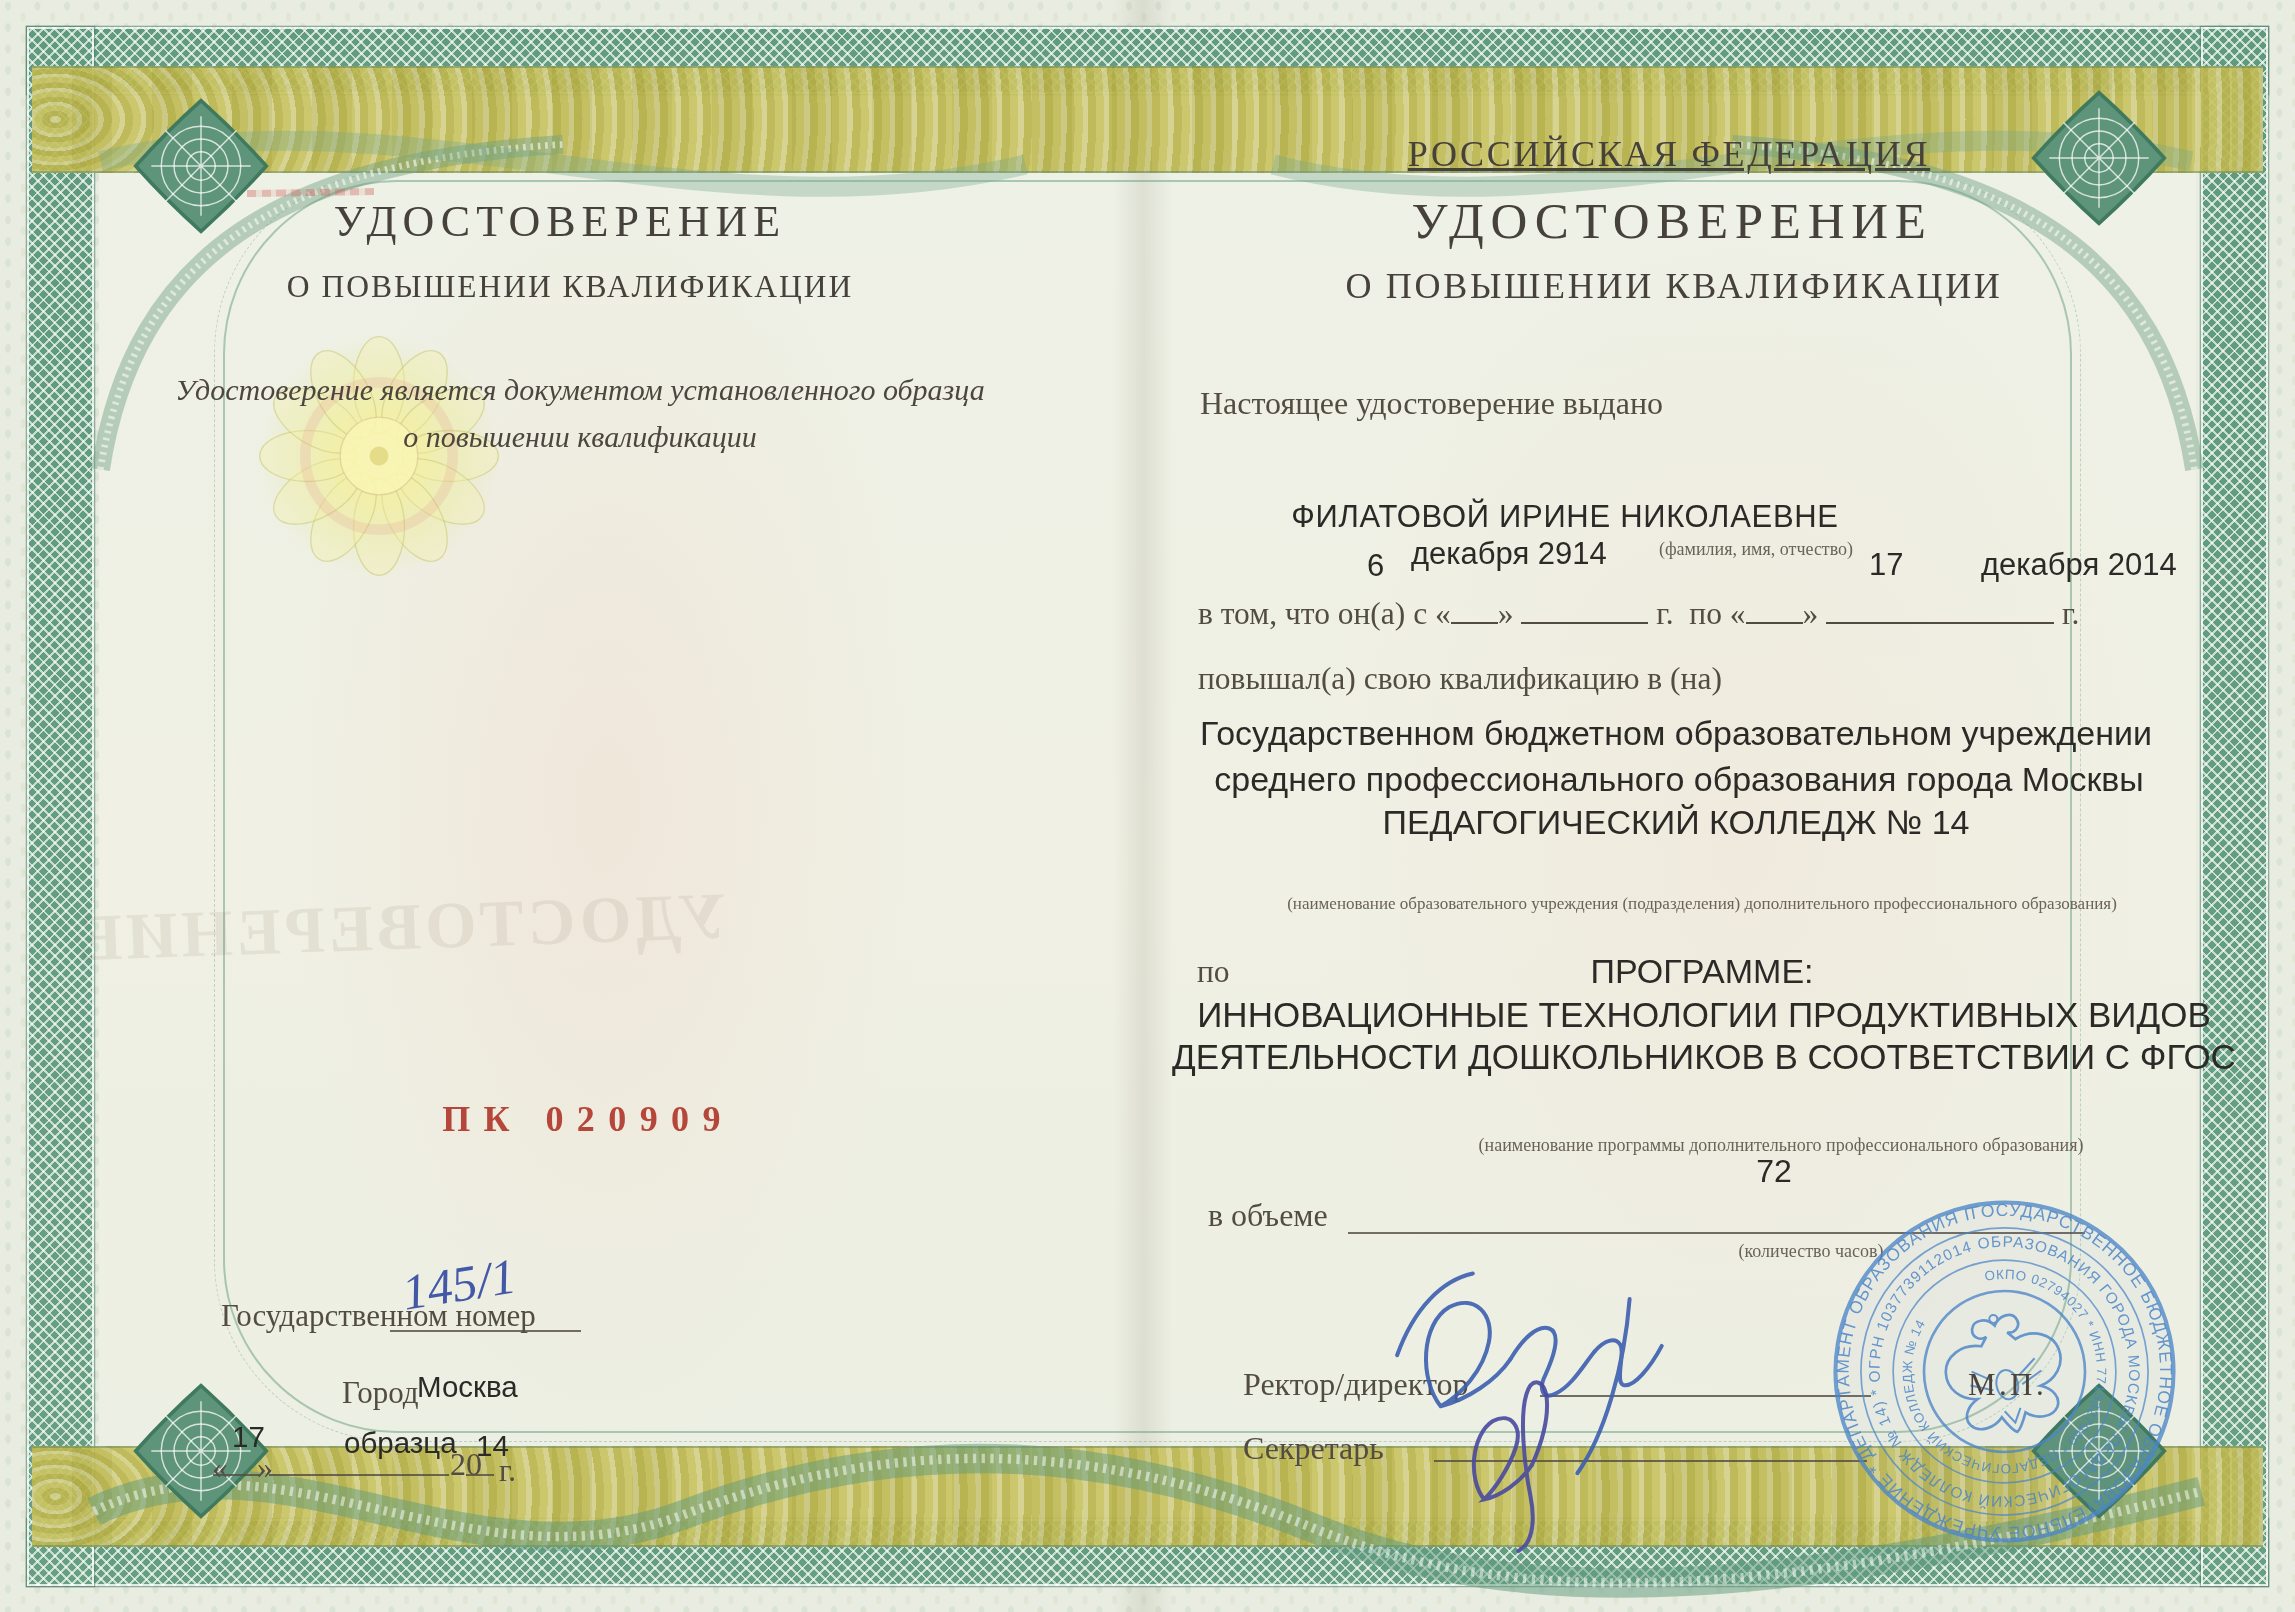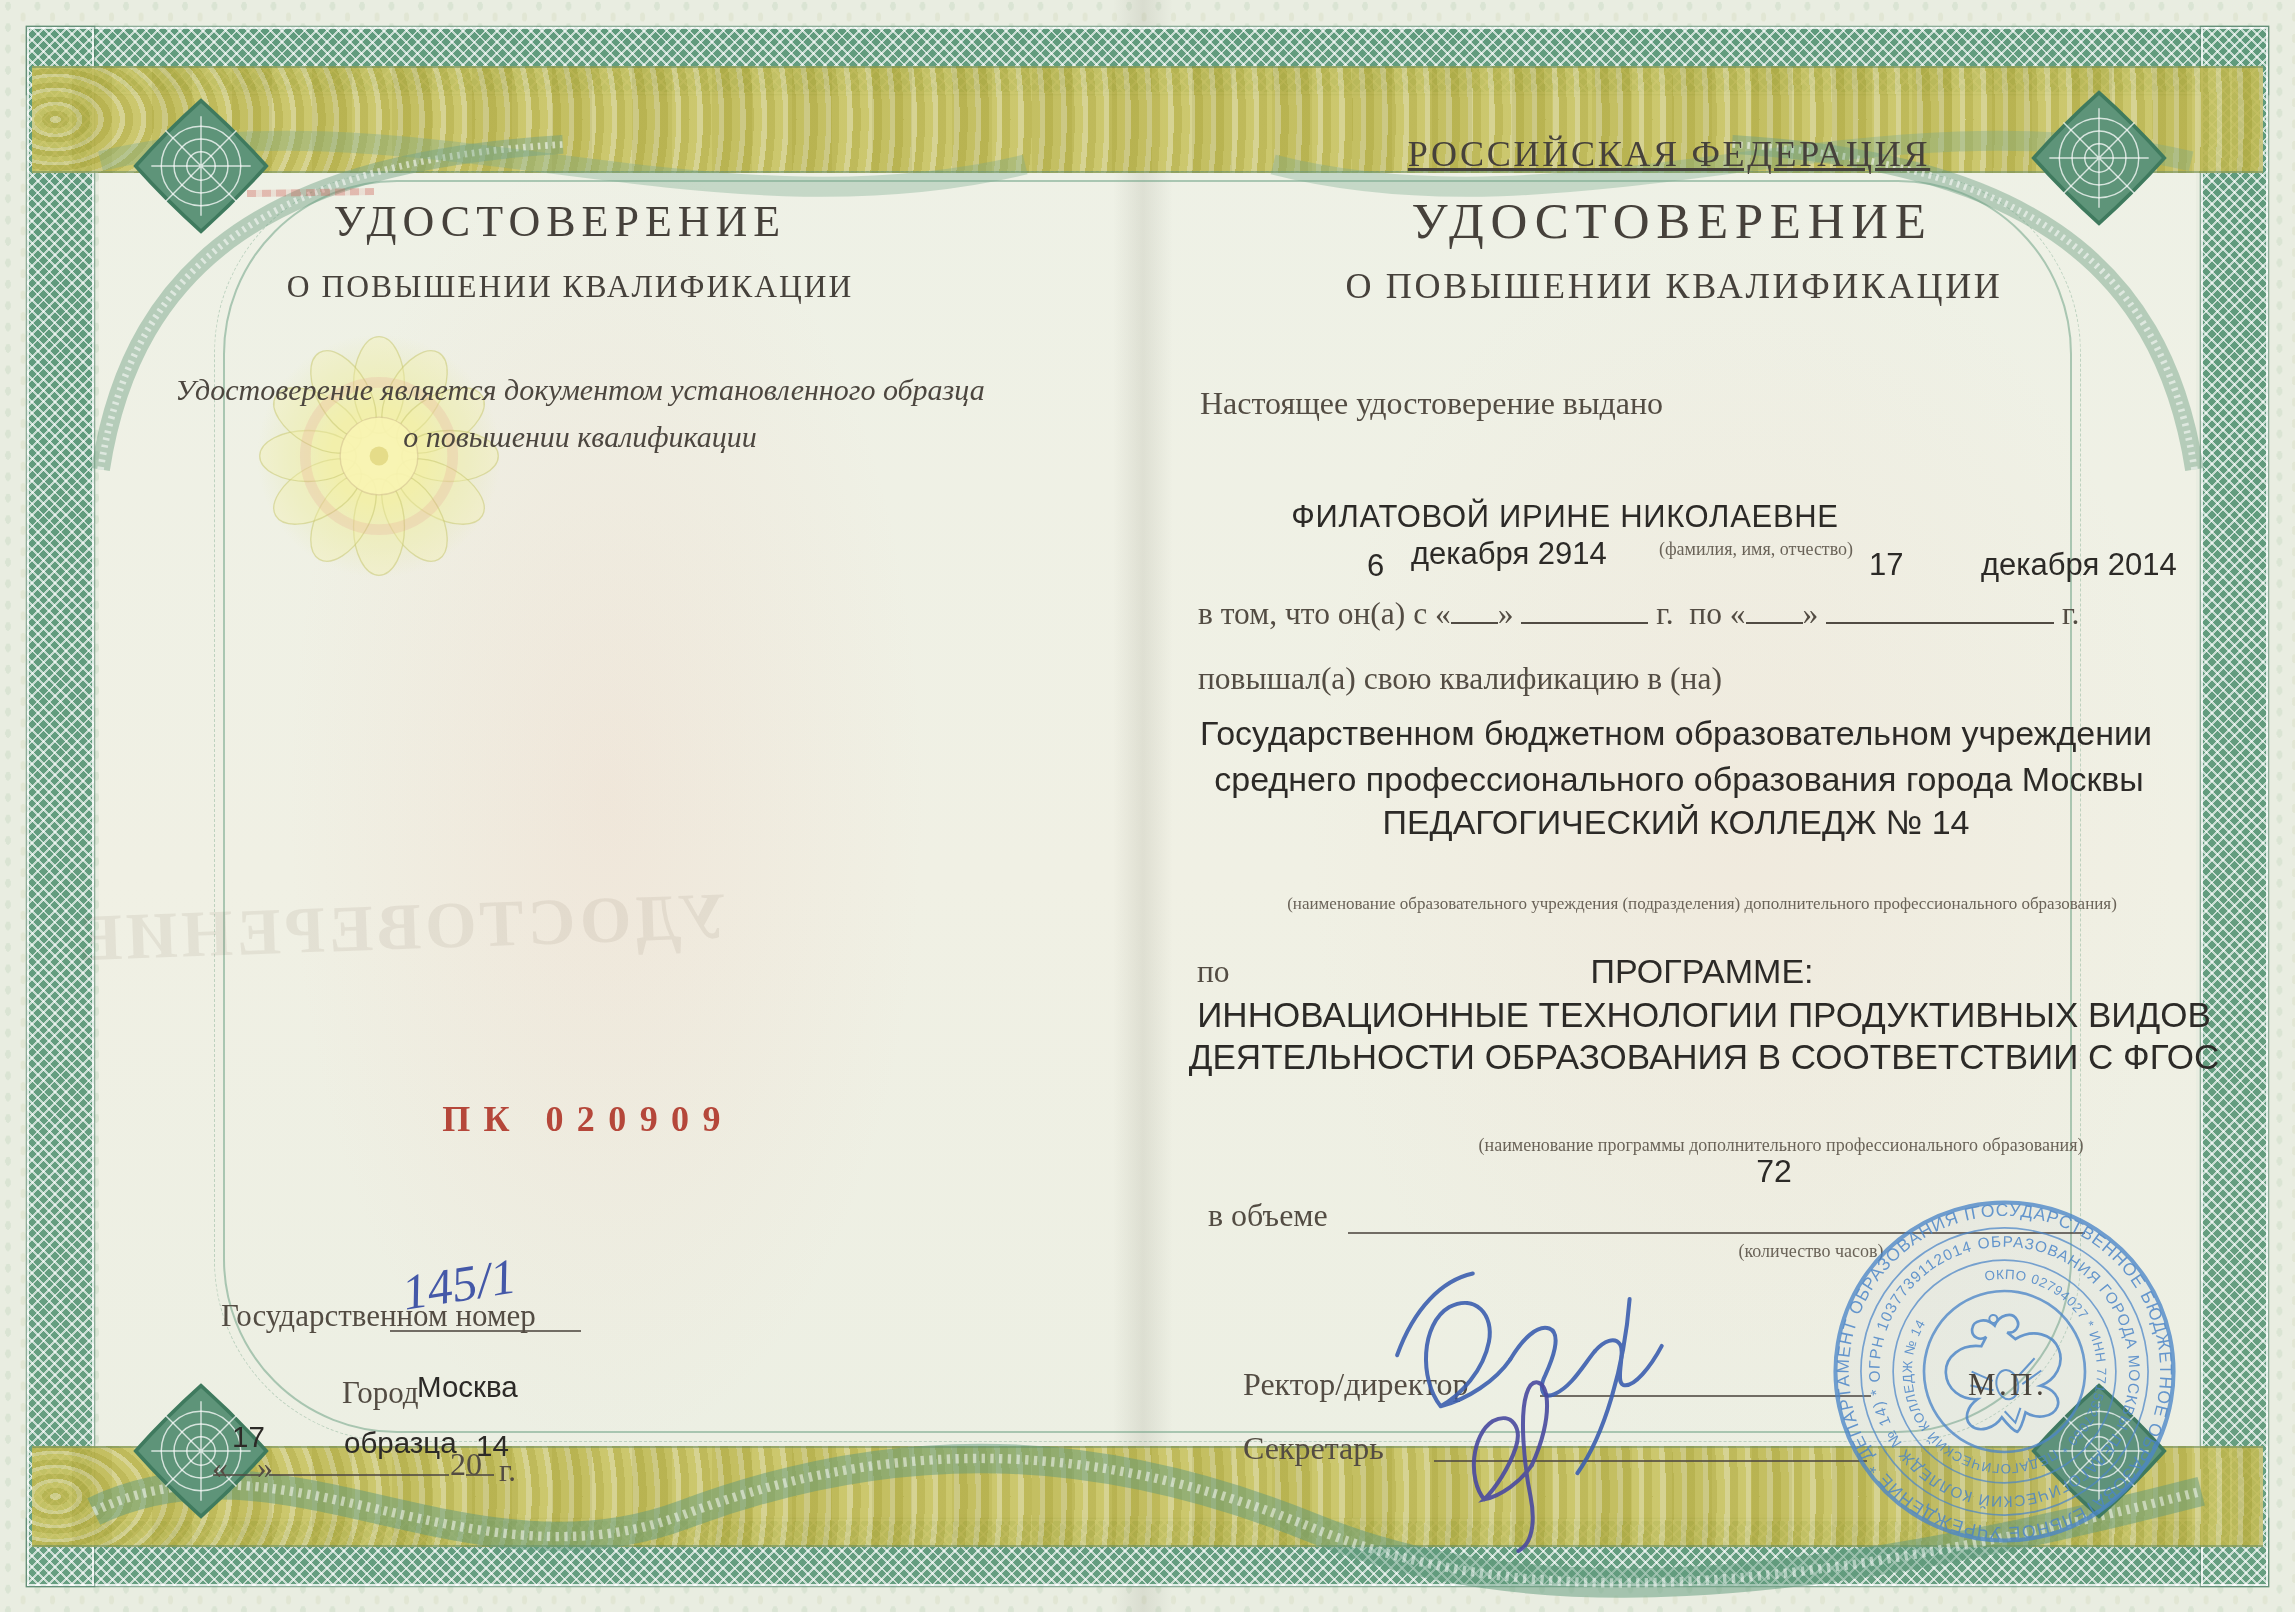--- a/index.html
+++ b/index.html
@@ -250,21 +250,21 @@
   <div class="abs serif label" style="left:1198px; top:661px; font-size:31.5px;">повышал(а) свою квалификацию в (на)</div>
 
   <div class="abs ctr sans typed" style="left:1676px; top:714px; font-size:34px;">Государственном бюджетном образовательном учреждении</div>
   <div class="abs ctr sans typed" style="left:1679px; top:760px; font-size:34px;">среднего профессионального образования города Москвы</div>
   <div class="abs ctr sans typed" style="left:1676px; top:803px; font-size:34px;">ПЕДАГОГИЧЕСКИЙ КОЛЛЕДЖ № 14</div>
   <div class="abs ctr cap" style="left:1702px; top:894px; font-size:17px;">(наименование образовательного учреждения (подразделения) дополнительного профессионального образования)</div>
 
   <div class="abs serif label" style="left:1197px; top:954px; font-size:31.5px;">по</div>
   <div class="abs ctr sans typed" style="left:1702px; top:952px; font-size:34px;">ПРОГРАММЕ:</div>
   <div class="abs ctr sans typed" style="left:1704px; top:995px; font-size:35px;">ИННОВАЦИОННЫЕ ТЕХНОЛОГИИ ПРОДУКТИВНЫХ ВИДОВ</div>
-  <div class="abs ctr sans typed" style="left:1704px; top:1037px; font-size:35px;">ДЕЯТЕЛЬНОСТИ ОБРАЗОВАНИЯ В СООТВЕТСТВИИ С ФГОС</div>
+  <div class="abs ctr sans typed" style="left:1704px; top:1037px; font-size:35px;">ДЕЯТЕЛЬНОСТИ ДОШКОЛЬНИКОВ В СООТВЕТСТВИИ С ФГОС</div>
   <div class="abs ctr cap" style="left:1781px; top:1135px;">(наименование программы дополнительного профессионального образования)</div>
 
   <div class="abs ctr sans typed" style="left:1774px; top:1153px; font-size:32px;">72</div>
   <div class="abs serif label" style="left:1208px; top:1197px; font-size:32px;">в объеме</div>
   <div class="rule" style="left:1348px; top:1232px; width:737px;"></div>
   <div class="abs ctr cap" style="left:1811px; top:1241px;">(количество часов)</div>
 
   <div class="abs serif label" style="left:1243px; top:1366px; font-size:32px;">Ректор/директор</div>
   <div class="rule" style="left:1540px; top:1395px; width:331px;"></div>
   <div class="abs serif label" style="left:1243px; top:1430px; font-size:32px;">Секретарь</div>

